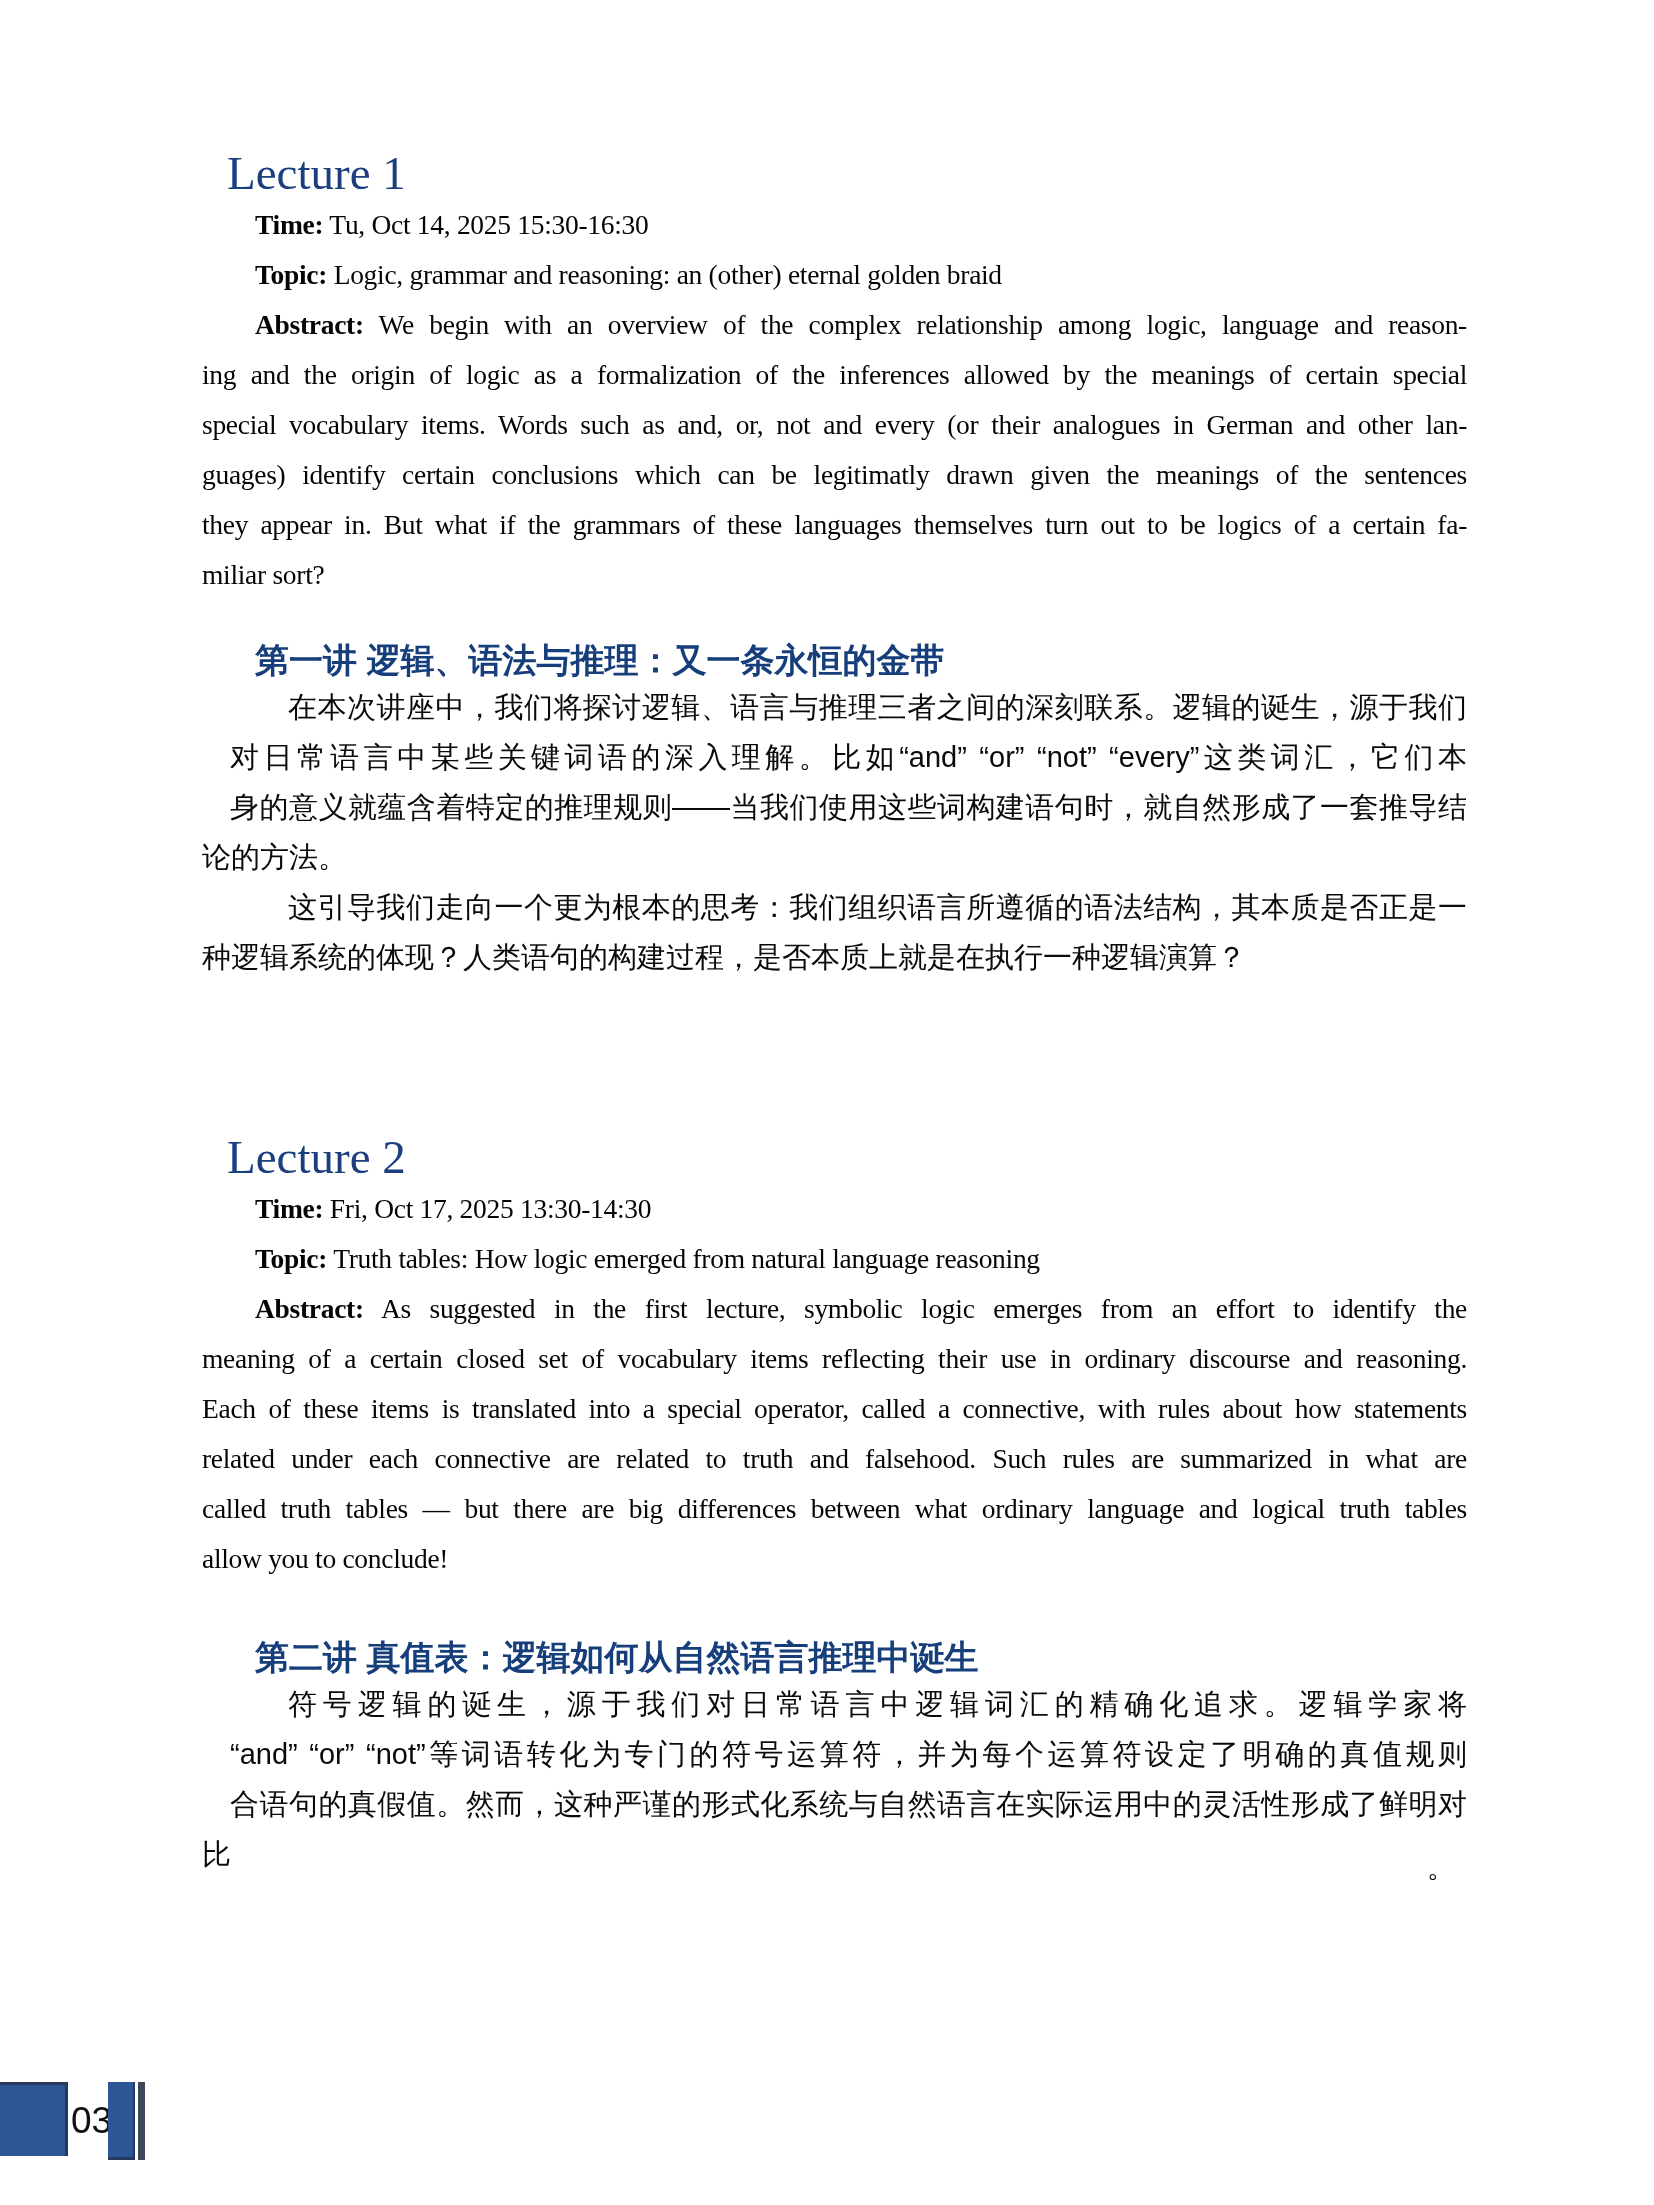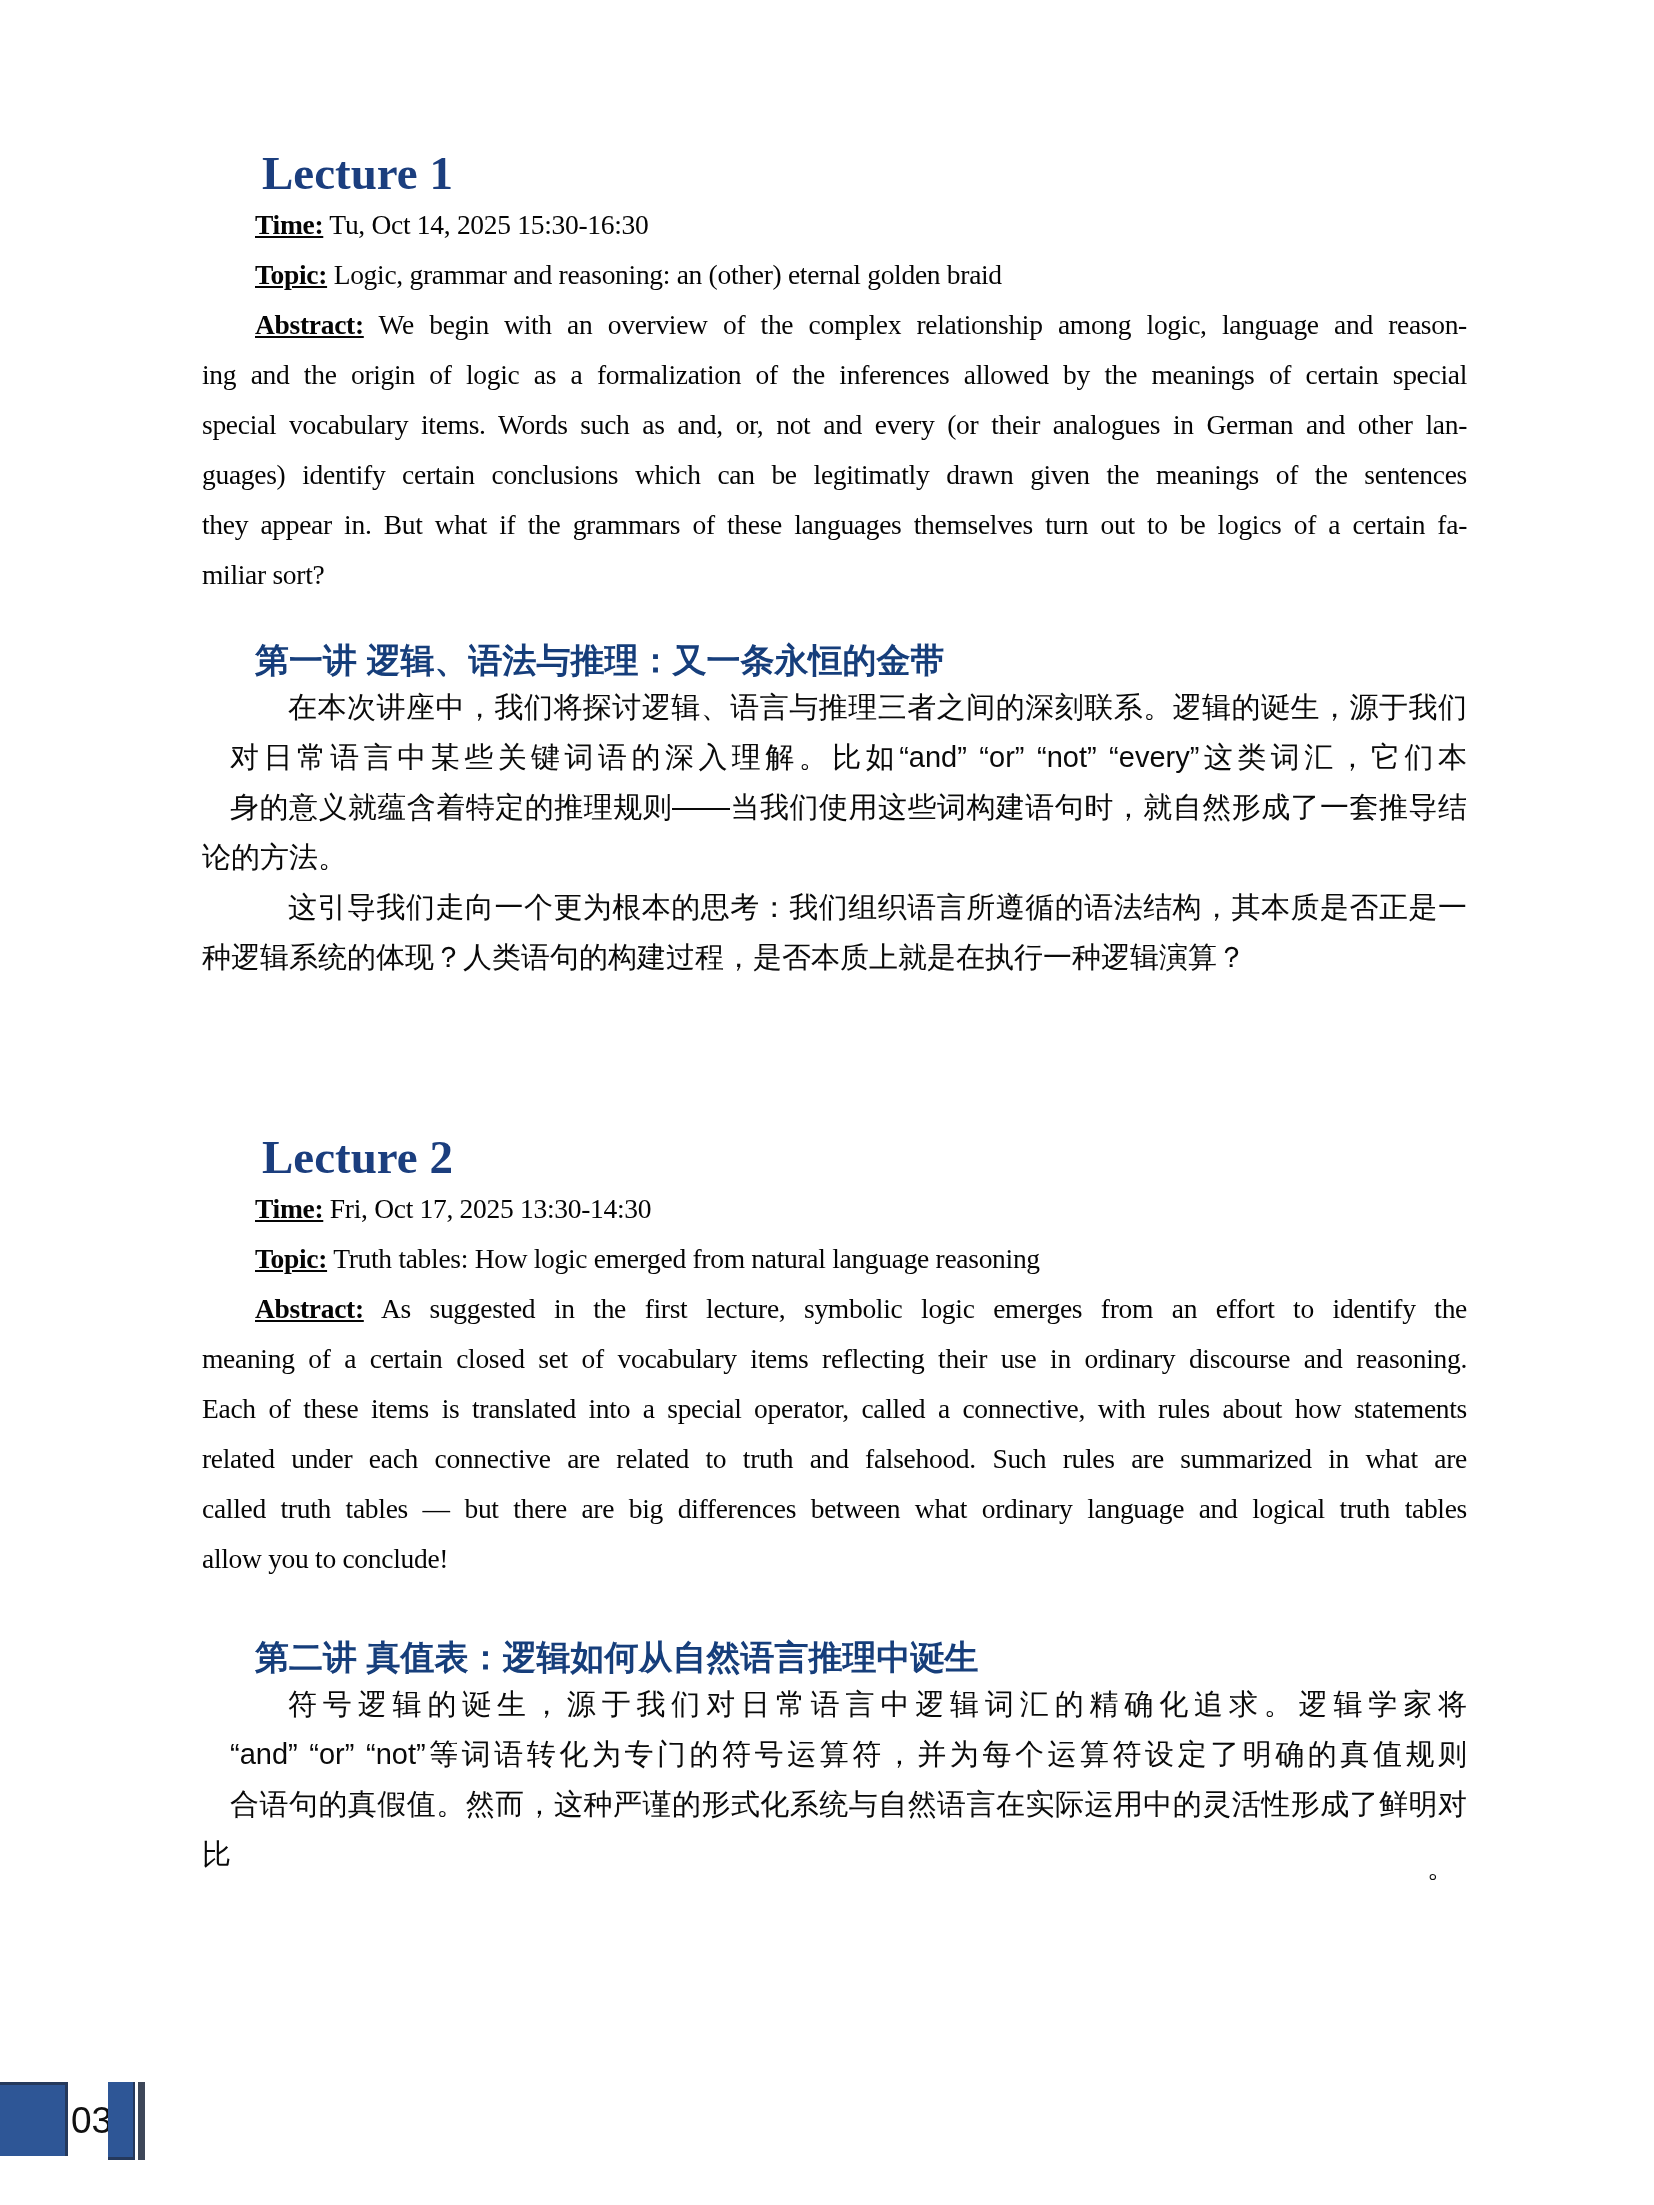--- a/index.html
+++ b/index.html
@@ -18,23 +18,23 @@
     font-family:"Liberation Serif",serif;
     color:#050505;
   }
   .content{
     position:absolute;
     left:202px;top:0;
     width:1265px;
   }
   
   .lec-title{
-    margin:0 0 0 60px;
+    margin:0 0 0 25px;
     font-family:"Liberation Serif",serif;
-    font-weight:700;
+    font-weight:400;
     font-size:47px;
     line-height:52px;
     color:var(--lec-blue,#1b3e7e);
   }
   .lec-title.first{margin-top:147px;}
   .lec-title.second{margin-top:149px;}
   
   .en{
     margin:0;
     font-size:27.5px;
@@ -46,21 +46,21 @@
     white-space:normal;
     text-align:justify;
     text-align-last:justify;
     overflow:hidden;
     height:50px;
   }
   .en.left{text-align:left;text-align-last:left;white-space:normal;}
   .metablock{margin-top:0.8px;}
   .metablock2{margin-top:1.6px;}
   .ind{text-indent:53px;}
-  .lbl{font-weight:700;text-decoration:underline;}
+  .lbl{font-weight:700;}
   
   .cn-title{
     margin:38px 0 0 53px;
     font-family:"Liberation Sans",sans-serif;
     font-weight:700;
     font-size:34px;
     line-height:44px;
     color:var(--cn-blue,#163e7b);
   }
   .cn-title.second{margin-top:51px;}

